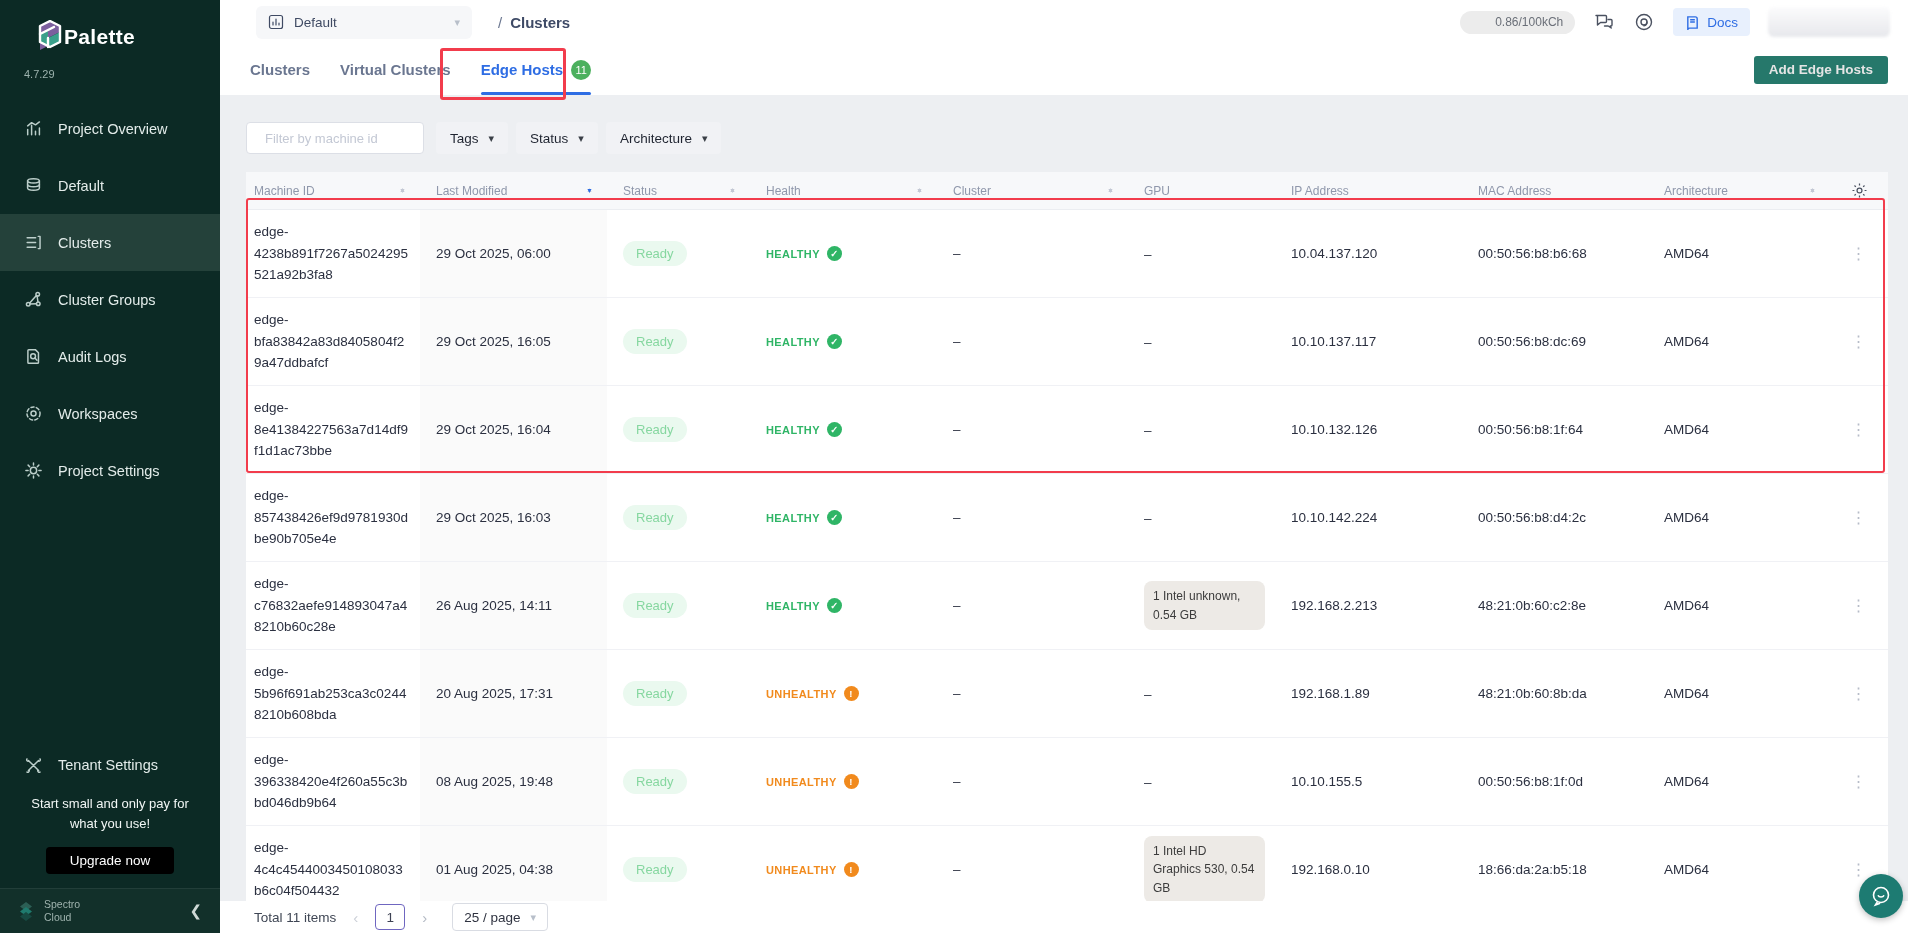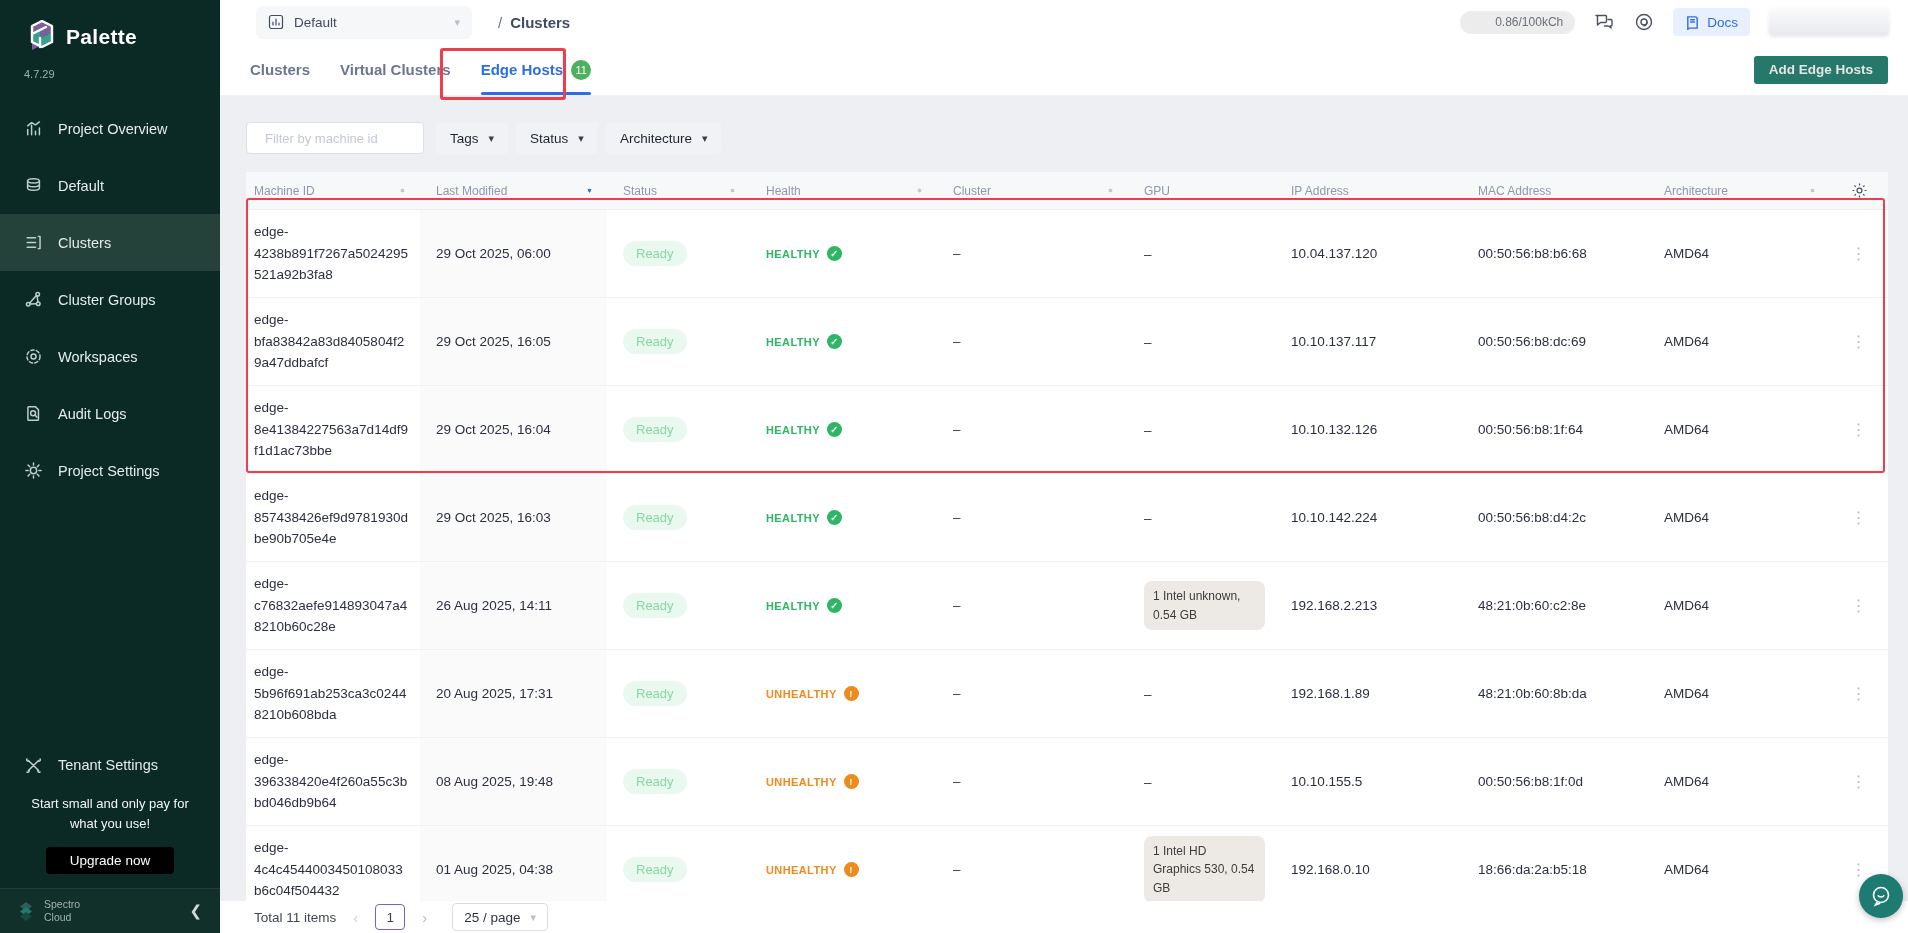--- a/index.html
+++ b/index.html
@@ -10,21 +10,21 @@
     font-family:"Liberation Sans", sans-serif;
     -webkit-font-smoothing:antialiased;
   }
 
   
   .sidebar {
     position:absolute; left:0; top:0; bottom:0; width:220px;
     background:#0c2a25; color:#e3ecea; z-index:3;
     display:flex; flex-direction:column;
   }
-  .logo-row { display:flex; align-items:center; gap:10px; padding:20px 0 0 26px; }
+  .logo-row { display:flex; align-items:center; padding:20px 0 0 34px; }
   .logo-mark { width:30px; height:34px; flex:0 0 auto; }
   .logo-text { font-size:21px; font-weight:bold; color:#ffffff; letter-spacing:.3px; }
   .version { padding:14px 0 6px 24px; font-size:11px; color:#9db3ae; }
   .nav { margin-top:14px; }
   .nav-item {
     display:flex; align-items:center; gap:15px;
     height:57px; padding-left:24px; cursor:pointer;
     font-size:14.5px; font-weight:500; color:#e3ecea;
   }
   .nav-item.active { background:#24413a; }
@@ -215,32 +215,32 @@
       <span class="nav-icon"><svg viewBox="0 0 18 18">
             <circle cx="4" cy="13.5" r="1.7"></circle>
             <circle cx="13" cy="4" r="1.7"></circle>
             <circle cx="13.5" cy="13" r="1.7"></circle>
             <path d="M5.4 12.3 11.7 5.2M5.7 13.3l6.1-.2M12.4 5.5l.8 5.8"></path>
           </svg></span>
       <span>Cluster Groups</span>
     </div>
     <div class="nav-item">
       <span class="nav-icon"><svg viewBox="0 0 18 18">
-            <circle cx="9" cy="9" r="6.2" stroke-dasharray="3 2.2"></circle>
-            <circle cx="9" cy="9" r="2.4"></circle>
-          </svg></span>
-      <span>Workspaces</span>
-    </div>
-    <div class="nav-item">
-      <span class="nav-icon"><svg viewBox="0 0 18 18">
             <path d="M4.5 2.5h6.2l3 3v9.2a.8.8 0 0 1-.8.8H4.5a.8.8 0 0 1-.8-.8V3.3a.8.8 0 0 1 .8-.8Z"></path>
             <circle cx="8.6" cy="8.8" r="2.3"></circle>
             <path d="M10.3 10.5l2 2"></path>
           </svg></span>
       <span>Audit Logs</span>
+    </div>
+    <div class="nav-item">
+      <span class="nav-icon"><svg viewBox="0 0 18 18">
+            <circle cx="9" cy="9" r="6.2" stroke-dasharray="3 2.2"></circle>
+            <circle cx="9" cy="9" r="2.4"></circle>
+          </svg></span>
+      <span>Workspaces</span>
     </div>
     <div class="nav-item">
       <span class="nav-icon"><svg viewBox="0 0 18 18">
             <circle cx="9" cy="9" r="3"></circle>
             <path d="M9 1.8v2.1M9 14.1v2.1M1.8 9h2.1M14.1 9h2.1M3.9 3.9l1.5 1.5M12.6 12.6l1.5 1.5M14.1 3.9l-1.5 1.5M5.4 12.6l-1.5 1.5"></path>
           </svg></span>
       <span>Project Settings</span>
     </div>
   </nav>
 

